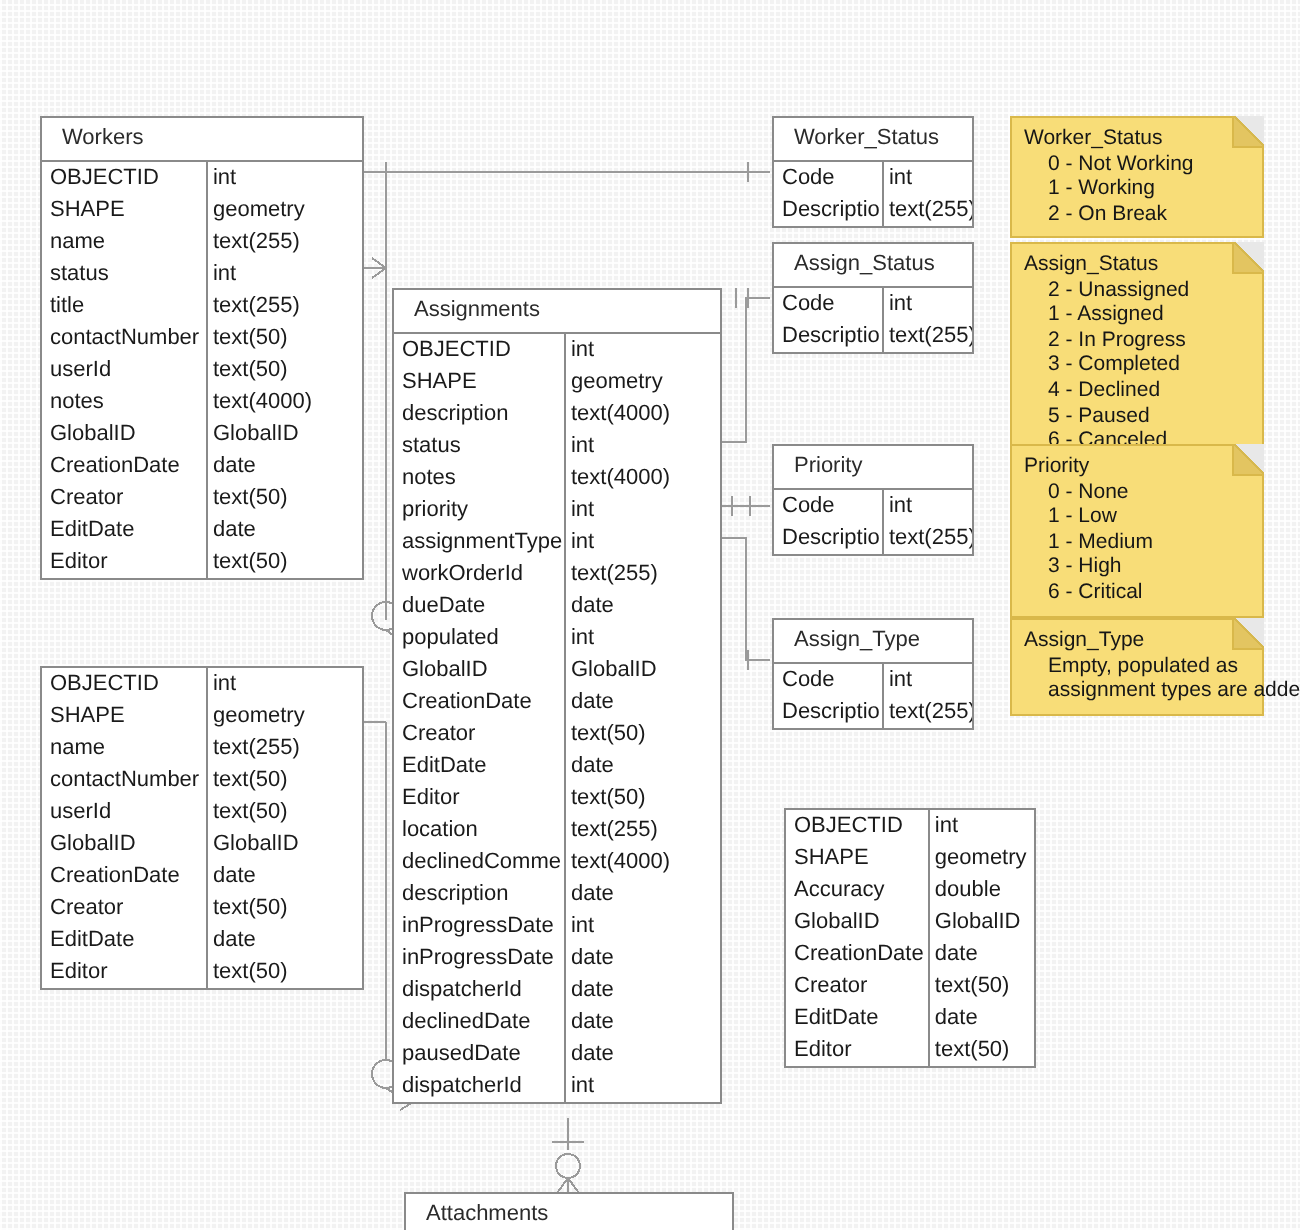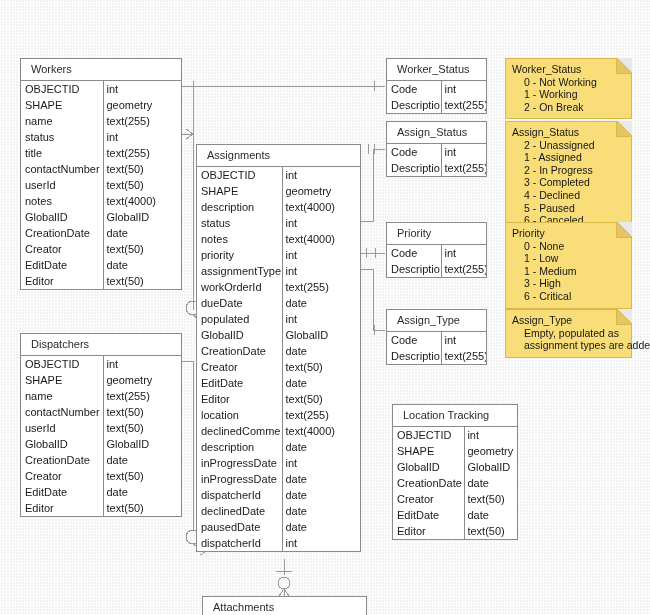--- a/index.html
+++ b/index.html
@@ -209,21 +209,20 @@
           <span class="ftype">date</span>
         </div>
       <div class="frow">
           <span class="fname">Editor</span>
           <span class="ftype">text(50)</span>
         </div>
     </div>
   </div>
 
   <div class="entity w-main" style="left:20px;top:293px;">
-    <div class="ent-title">Dispatchers</div>
     <div class="fields">
       <div class="frow">
           <span class="fname">OBJECTID</span>
           <span class="ftype">int</span>
         </div>
       <div class="frow">
           <span class="fname">SHAPE</span>
           <span class="ftype">geometry</span>
         </div>
       <div class="frow">
@@ -413,29 +412,32 @@
           <span class="ftype">int</span>
         </div>
       <div class="frow">
           <span class="fname">Description</span>
           <span class="ftype">text(255)</span>
         </div>
     </div>
   </div>
 
   <div class="entity w-loc" style="left:392px;top:364px;">
-    <div class="ent-title">Location Tracking</div>
     <div class="fields">
       <div class="frow">
           <span class="fname">OBJECTID</span>
           <span class="ftype">int</span>
         </div>
       <div class="frow">
           <span class="fname">SHAPE</span>
           <span class="ftype">geometry</span>
+        </div>
+      <div class="frow">
+          <span class="fname">Accuracy</span>
+          <span class="ftype">double</span>
         </div>
       <div class="frow">
           <span class="fname">GlobalID</span>
           <span class="ftype">GlobalID</span>
         </div>
       <div class="frow">
           <span class="fname">CreationDate</span>
           <span class="ftype">date</span>
         </div>
       <div class="frow">

